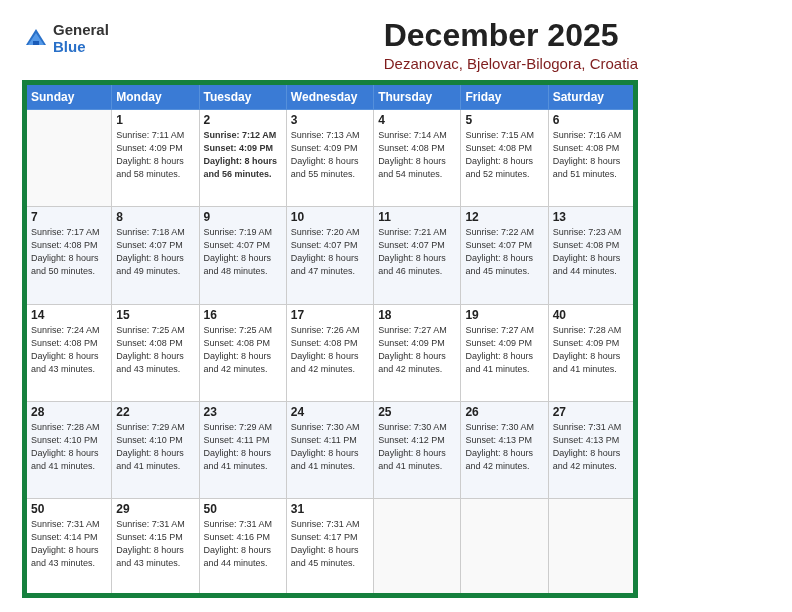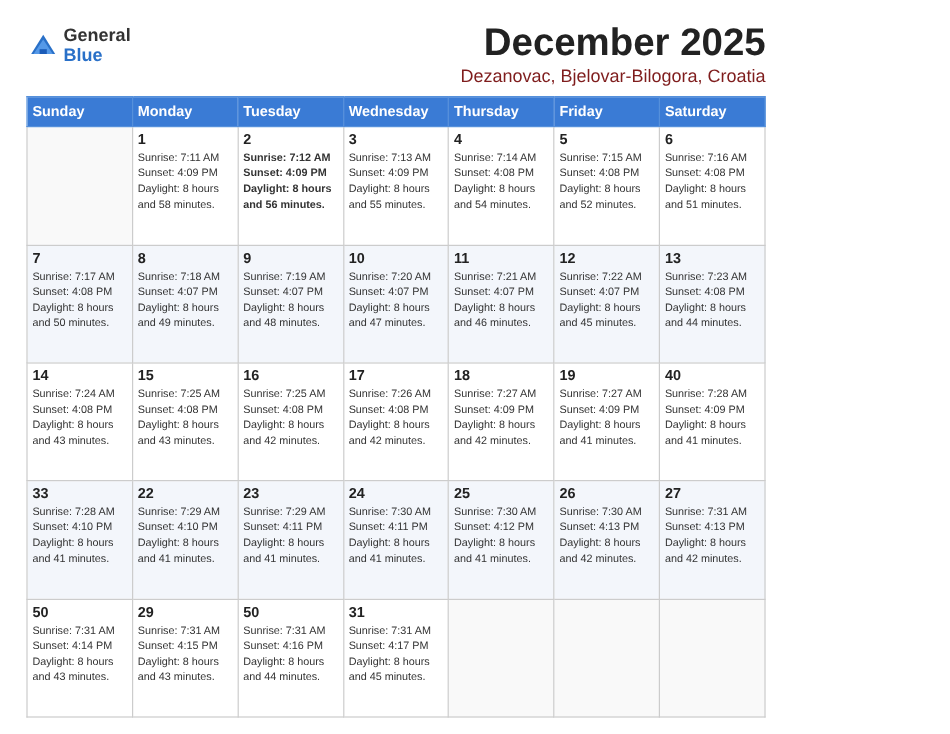--- a/index.html
+++ b/index.html
@@ -42,36 +42,35 @@
       font-size: 15px;
       font-weight: bold;
       color: #2970c8;
     }
     .logo-icon {
       width: 28px;
       height: 28px;
       margin-right: 3px;
     }
     .title-block {
-      text-align: right;
     }
     .main-title {
       font-size: 32px;
       font-weight: bold;
       color: #222;
       line-height: 1.1;
     }
     .subtitle {
       font-size: 15px;
       color: #7f1d1d;
       margin-top: 2px;
     }
     .calendar {
       flex: 1;
-      border: 1px solid #15803d;
+      border: 5px solid #15803d;
       border-collapse: collapse;
       width: 100%;
       table-layout: fixed;
     }
     .calendar th {
       background-color: #3a7bd5;
       color: #fff;
       font-size: 12px;
       font-weight: bold;
       padding: 5px 4px;
@@ -283,21 +282,21 @@
           <td>
             <span class="day-num">40</span>
             <div class="day-info" style="white-space: pre-line;">Sunrise: 7:28 AM
 Sunset: 4:09 PM
 Daylight: 8 hours
 and 41 minutes.</div>
           </td>
         </tr>
         <tr class="row-shade">
           <td>
-            <span class="day-num">33</span>
+            <span class="day-num">28</span>
             <div class="day-info" style="white-space: pre-line;">Sunrise: 7:28 AM
 Sunset: 4:10 PM
 Daylight: 8 hours
 and 41 minutes.</div>
           </td>
           <td>
             <span class="day-num">22</span>
             <div class="day-info" style="white-space: pre-line;">Sunrise: 7:29 AM
 Sunset: 4:10 PM
 Daylight: 8 hours

